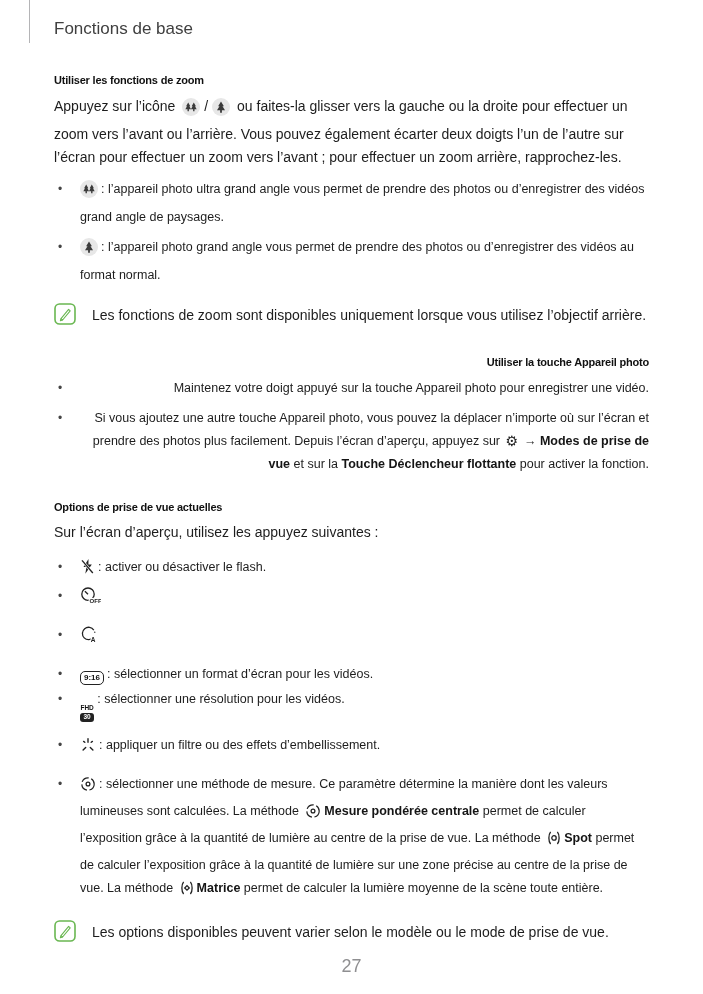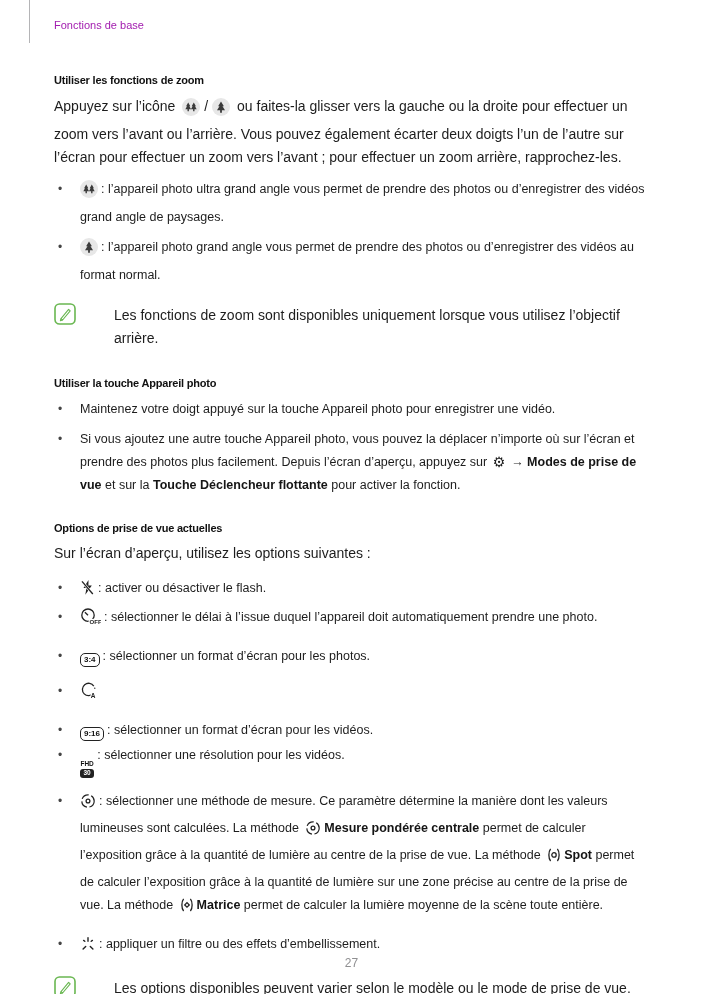--- a/index.html
+++ b/index.html
@@ -3,42 +3,42 @@
 <meta charset="utf-8">
 <style>
   * { margin:0; padding:0; box-sizing:border-box; }
   html,body { background:#ffffff; }
   body {
     width:703px; height:994px; position:relative;
     font-family:"Liberation Sans","DejaVu Sans",sans-serif;
     color:#1d1d1d; overflow:hidden;
   }
   .side-rule { position:absolute; left:29px; top:0; width:1px; height:43px; background:#b4b4b6; }
-  .doc-header { position:absolute; left:54px; top:19px; font-size:11px; color:#a21caf; }
+  .doc-header { position:absolute; left:54px; top:19px; font-size:17px; color:#404040; }
 
   .content { position:absolute; left:54px; top:74px; width:595px; }
 
   .section-heading { font-size:11px; font-weight:700; color:#111111; letter-spacing:-0.2px; }
   .body-text { font-size:14px; line-height:23px; color:#1d1d1d; }
   b.inline-bold { font-weight:700; color:#151515; }
 
   #s1 .section-heading { margin-bottom:9px; }
-  #s2 { margin-top:27px; }
+  #s2 { margin-top:27px;text-align:right; }
   #s2 .section-heading { margin-bottom:3px; }
   #s3 { margin-top:25px; }
   #s3 .section-heading { margin-bottom:8px; }
 
   ul.bullets { list-style:none; margin-top:9px; }
   .bullets li { position:relative; padding-left:26px; font-size:12.5px; line-height:23px; margin-top:7px; }
   .bullets li::before { content:"\2022"; position:absolute; left:4px; top:0; color:#444; font-size:12px; }
   ul.options { margin-top:7px; }
   ul.options li { margin-top:12px; }
   ul.options li.tall { margin-top:2px; }
 
-  .note-row { display:flex; align-items:flex-start; margin-top:15px;gap:22px; }
+  .note-row { display:flex; align-items:flex-start; margin-top:15px; }
   .note-row .note-icon-wrap { flex:0 0 auto; width:22px; margin-right:16px; margin-top:1px; }
   .note-row .note-text { padding-top:2px; }
 
   
   .ic { display:inline-block; vertical-align:-4px; margin:0 3px; }
   .ic-zoom { vertical-align:-5px; }
   .ic-sep { display:inline-block; margin:0 1px; color:#1d1d1d; }
   .li-icon { margin-left:0; }
   .gear { font-family:"DejaVu Sans",sans-serif; font-size:14.5px; vertical-align:-1px; display:inline-block; margin:0 2px; color:#222; }
 
@@ -47,21 +47,21 @@
     font-size:8px; font-weight:700; color:#111; line-height:1;
     padding:2px 3px 1.5px; vertical-align:-2px; letter-spacing:0;
   }
   .res {
     display:inline-flex; flex-direction:column; align-items:center;
     vertical-align:-7px; line-height:1;
   }
   .res-top { font-size:6.5px; font-weight:700; color:#111; margin-bottom:1px; }
   .res-val { background:#222; color:#fff; font-size:6.5px; font-weight:700; border-radius:3px; padding:1.5px 3.5px; }
 
-  .page-number { position:absolute; top:956px; left:0; width:100%; text-align:center; font-size:12px; color:#8f8f91; }
+  .page-number { position:absolute; top:956px; left:0; width:100%; text-align:center; font-size:18px; color:#8f8f91; }
 </style>
 </head>
 <body>
 
 <div class="side-rule"></div>
 <div class="doc-header">Fonctions de base</div>
 
 <div class="content">
 
   <div id="s1" class="section">
@@ -100,73 +100,72 @@
   <div id="s2" class="section">
     <div class="section-heading">Utiliser la touche Appareil photo</div>
     <ul class="bullets">
       <li><span>Maintenez votre doigt appuyé sur la touche Appareil photo pour enregistrer une vidéo.</span></li>
       <li><span>Si vous ajoutez une autre touche Appareil photo, vous pouvez la déplacer n’importe où sur l’écran et prendre des photos plus facilement. Depuis l’écran d’aperçu, appuyez sur </span><span class="gear">⚙</span><span> → </span><b class="inline-bold">Modes de prise de vue</b><span> et sur la </span><b class="inline-bold">Touche Déclencheur flottante</b><span> pour activer la fonction.</span></li>
     </ul>
   </div>
 
   <div id="s3" class="section">
     <div class="section-heading">Options de prise de vue actuelles</div>
-    <p class="body-text">Sur l’écran d’aperçu, utilisez les options suivantes :</p>
+    <p class="body-text">Sur l’écran d’aperçu, utilisez les appuyez suivantes :</p>
 
     <ul class="bullets options">
       <li><span class="ic li-icon"><svg width="15" height="17" viewBox="0 0 15 17">
               <path d="M8.5 1 L3.5 9 L6.5 9 L5.3 15.8 L11.8 6.6 L8.4 6.6 Z" fill="#222"></path>
               <line x1="2" y1="2.4" x2="12.8" y2="15" stroke="#fff" stroke-width="2.6"></line>
               <line x1="2" y1="2.4" x2="12.8" y2="15" stroke="#222" stroke-width="1.3"></line>
             </svg></span><span>: activer ou désactiver le flash.</span></li>
 
       <li class="tall"><span class="ic li-icon"><svg width="21" height="18" viewBox="0 0 21 18">
               <circle cx="8" cy="8.2" r="6.2" fill="none" stroke="#222" stroke-width="1.3"></circle>
               <line x1="8" y1="8.2" x2="4.9" y2="5.2" stroke="#222" stroke-width="1.3"></line>
               <text x="9.6" y="17" font-size="6" font-weight="bold" fill="#222" stroke="#fff" stroke-width="2.4" paint-order="stroke" font-family="Liberation Sans, sans-serif">OFF</text>
-            </svg></span><span>: sélectionner le délai à l’issue duquel l’appareil doit automatiquement prendre une photo.</span></li>
+            </svg></span></li>
 
-      <li><span class="ic li-icon badge">3:4</span><span>: sélectionner un format d’écran pour les photos.</span></li>
 
       <li><span class="ic li-icon"><svg width="18" height="18" viewBox="0 0 18 18">
               <path d="M13.4 12.4 A6.2 6.2 0 1 1 13.8 5.1" fill="none" stroke="#222" stroke-width="1.3"></path>
               <path d="M14.6 6.6 L15 7.8" stroke="#222" stroke-width="1.1"></path>
               <text x="10.8" y="17" font-size="6.5" font-weight="bold" fill="#222" stroke="#fff" stroke-width="2.2" paint-order="stroke" font-family="Liberation Sans, sans-serif">A</text>
             </svg></span></li>
 
       <li><span class="ic li-icon badge">9:16</span><span>: sélectionner un format d’écran pour les vidéos.</span></li>
 
       <li class="tall"><span class="ic li-icon res">
             <span class="res-top">FHD</span>
             <span class="res-val">30</span>
           </span><span>: sélectionner une résolution pour les vidéos.</span></li>
+
+      <li><span class="ic li-icon"><svg width="16" height="16" viewBox="0 0 16 16" stroke="#222" stroke-width="1.4" stroke-linecap="round" fill="none">
+              <path d="M8 1.8 V5.3"></path>
+              <path d="M3.1 13 L5.7 10.4"></path>
+              <path d="M12.9 13 L10.3 10.4"></path>
+              <path d="M3.6 4.4 L4.8 5.3"></path>
+              <path d="M12.4 4.4 L11.2 5.3"></path>
+            </svg></span><span>: appliquer un filtre ou des effets d’embellissement.</span></li>
 
       <li><span class="ic li-icon"><svg width="16" height="16" viewBox="0 0 16 16" fill="none">
               <circle cx="8" cy="8" r="6.2" stroke="#222" stroke-width="1.2" stroke-dasharray="8 2.6"></circle>
               <circle cx="8" cy="8" r="1.9" stroke="#222" stroke-width="1.3"></circle>
             </svg></span><span>: sélectionner une méthode de mesure. Ce paramètre détermine la manière dont les valeurs lumineuses sont calculées. La méthode </span><span class="ic"><svg width="16" height="16" viewBox="0 0 16 16" fill="none">
               <circle cx="8" cy="8" r="6.2" stroke="#222" stroke-width="1.2" stroke-dasharray="8 2.6"></circle>
               <circle cx="8" cy="8" r="1.9" stroke="#222" stroke-width="1.3"></circle>
             </svg></span><b class="inline-bold">Mesure pondérée centrale</b><span> permet de calculer l’exposition grâce à la quantité de lumière au centre de la prise de vue. La méthode </span><span class="ic"><svg width="14" height="16" viewBox="0 0 14 16" fill="none" stroke="#222" stroke-width="1.3">
               <path d="M3.6 1.8 C1.3 4.7 1.3 11.1 3.6 14"></path>
               <path d="M10.4 1.8 C12.7 4.7 12.7 11.1 10.4 14"></path>
               <circle cx="7" cy="7.9" r="2.2"></circle>
             </svg></span><b class="inline-bold">Spot</b><span> permet de calculer l’exposition grâce à la quantité de lumière sur une zone précise au centre de la prise de vue. La méthode </span><span class="ic"><svg width="14" height="16" viewBox="0 0 14 16" fill="none" stroke="#222" stroke-width="1.3">
               <path d="M3.6 1.8 C1.3 4.7 1.3 11.1 3.6 14"></path>
               <path d="M10.4 1.8 C12.7 4.7 12.7 11.1 10.4 14"></path>
               <rect x="5.4" y="6.3" width="3.2" height="3.2" transform="rotate(45 7 7.9)"></rect>
             </svg></span><b class="inline-bold">Matrice</b><span> permet de calculer la lumière moyenne de la scène toute entière.</span></li>
-
-      <li><span class="ic li-icon"><svg width="16" height="16" viewBox="0 0 16 16" stroke="#222" stroke-width="1.4" stroke-linecap="round" fill="none">
-              <path d="M8 1.8 V5.3"></path>
-              <path d="M3.1 13 L5.7 10.4"></path>
-              <path d="M12.9 13 L10.3 10.4"></path>
-              <path d="M3.6 4.4 L4.8 5.3"></path>
-              <path d="M12.4 4.4 L11.2 5.3"></path>
-            </svg></span><span>: appliquer un filtre ou des effets d’embellissement.</span></li>
     </ul>
 
     <div class="note-row">
       <span class="note-icon-wrap"><svg width="22" height="22" viewBox="0 0 22 22" fill="none">
             <rect x="1" y="1" width="20" height="20" rx="4.5" stroke="#69b751" stroke-width="1.6"></rect>
             <path d="M7 15.6 L14.6 6.4 L16.2 7.9 L8.6 17 Z" stroke="#69b751" stroke-width="1.1" stroke-linejoin="round"></path>
             <path d="M7 15.6 L6.4 17.6 L8.6 17" stroke="#69b751" stroke-width="1.1" stroke-linejoin="round"></path>
           </svg></span>
       <span class="body-text note-text">Les options disponibles peuvent varier selon le modèle ou le mode de prise de vue.</span>
     </div>

